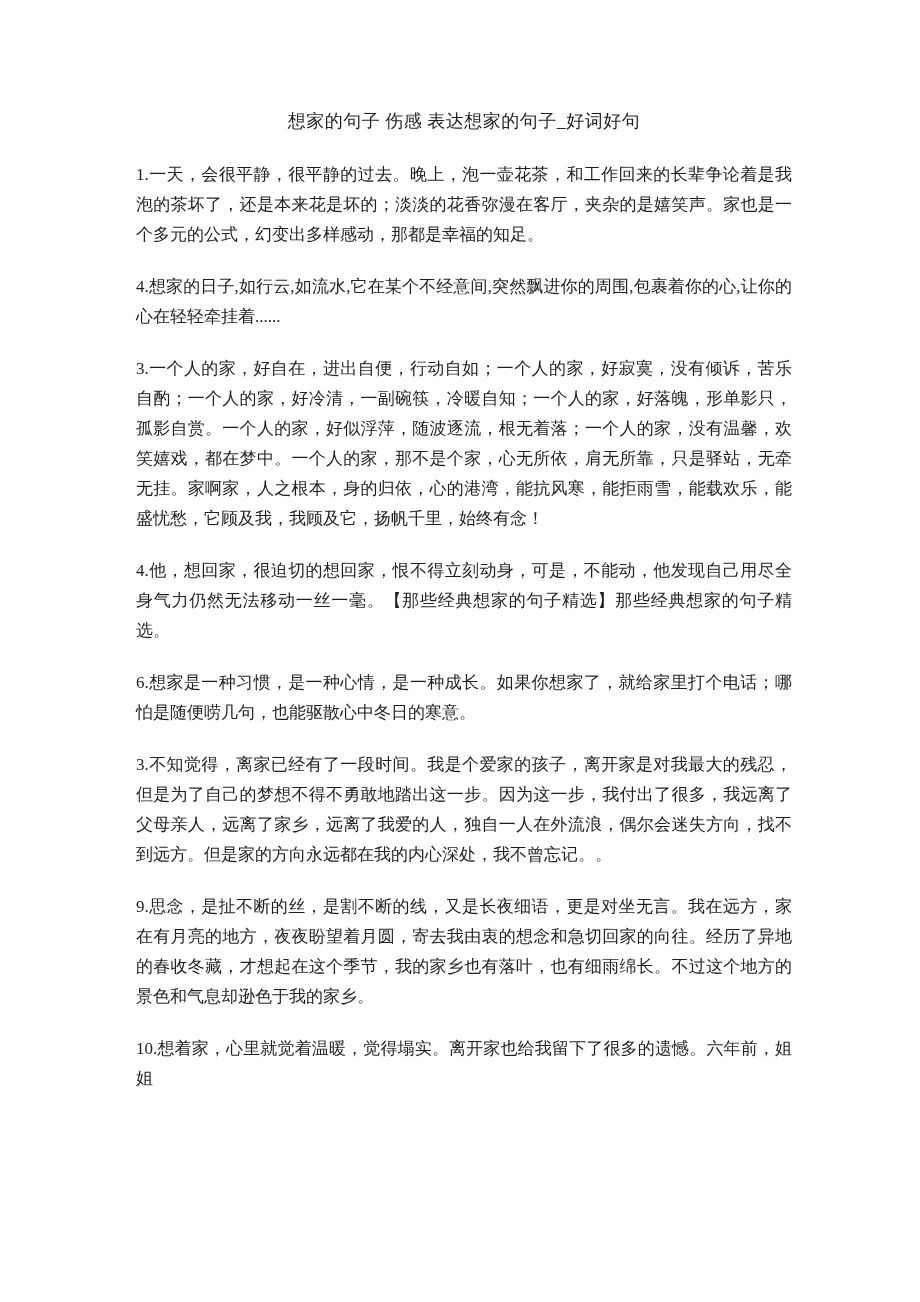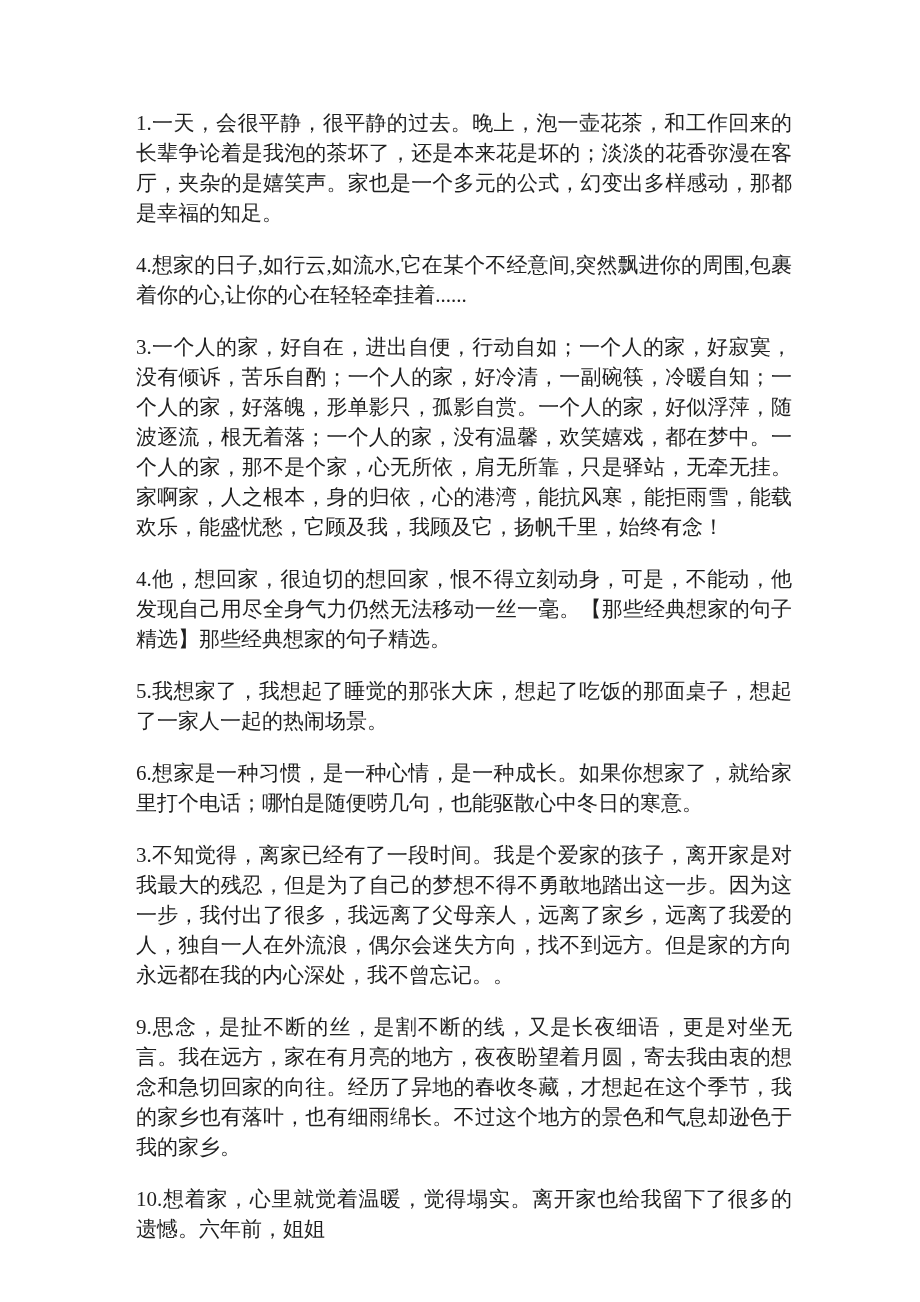--- a/index.html
+++ b/index.html
@@ -23,33 +23,33 @@
   }
   .doc-title {
     font-size: 18px;
     font-weight: 400;
     line-height: 27px;
     text-align: center;
     margin: 0 0 25px 0;
     letter-spacing: 0.5px;
   }
   .para {
-    font-size: 21px;
+    font-size: 17px;
     line-height: 30px;
     text-align: justify;
     margin: 0 0 22px 0;
     word-break: break-all;
   }
 </style>
 </head>
 <body>
 
 <div class="page">
+  <h1 class="doc-title">想家的句子 伤感 表达想家的句子_好词好句</h1>
   <p class="para">1.一天，会很平静，很平静的过去。晚上，泡一壶花茶，和工作回来的长辈争论着是我泡的茶坏了，还是本来花是坏的；淡淡的花香弥漫在客厅，夹杂的是嬉笑声。家也是一个多元的公式，幻变出多样感动，那都是幸福的知足。</p>
   <p class="para">4.想家的日子,如行云,如流水,它在某个不经意间,突然飘进你的周围,包裹着你的心,让你的心在轻轻牵挂着......</p>
   <p class="para">3.一个人的家，好自在，进出自便，行动自如；一个人的家，好寂寞，没有倾诉，苦乐自酌；一个人的家，好冷清，一副碗筷，冷暖自知；一个人的家，好落魄，形单影只，孤影自赏。一个人的家，好似浮萍，随波逐流，根无着落；一个人的家，没有温馨，欢笑嬉戏，都在梦中。一个人的家，那不是个家，心无所依，肩无所靠，只是驿站，无牵无挂。家啊家，人之根本，身的归依，心的港湾，能抗风寒，能拒雨雪，能载欢乐，能盛忧愁，它顾及我，我顾及它，扬帆千里，始终有念！</p>
   <p class="para">4.他，想回家，很迫切的想回家，恨不得立刻动身，可是，不能动，他发现自己用尽全身气力仍然无法移动一丝一毫。【那些经典想家的句子精选】那些经典想家的句子精选。</p>
-  <p class="para">5.我想家了，我想起了睡觉的那张大床，想起了吃饭的那面桌子，想起了一家人一起的热闹场景。</p>
   <p class="para">6.想家是一种习惯，是一种心情，是一种成长。如果你想家了，就给家里打个电话；哪怕是随便唠几句，也能驱散心中冬日的寒意。</p>
   <p class="para">3.不知觉得，离家已经有了一段时间。我是个爱家的孩子，离开家是对我最大的残忍，但是为了自己的梦想不得不勇敢地踏出这一步。因为这一步，我付出了很多，我远离了父母亲人，远离了家乡，远离了我爱的人，独自一人在外流浪，偶尔会迷失方向，找不到远方。但是家的方向永远都在我的内心深处，我不曾忘记。。</p>
   <p class="para">9.思念，是扯不断的丝，是割不断的线，又是长夜细语，更是对坐无言。我在远方，家在有月亮的地方，夜夜盼望着月圆，寄去我由衷的想念和急切回家的向往。经历了异地的春收冬藏，才想起在这个季节，我的家乡也有落叶，也有细雨绵长。不过这个地方的景色和气息却逊色于我的家乡。</p>
   <p class="para">10.想着家，心里就觉着温暖，觉得塌实。离开家也给我留下了很多的遗憾。六年前，姐姐</p>
 </div>
 
 </body></html>

